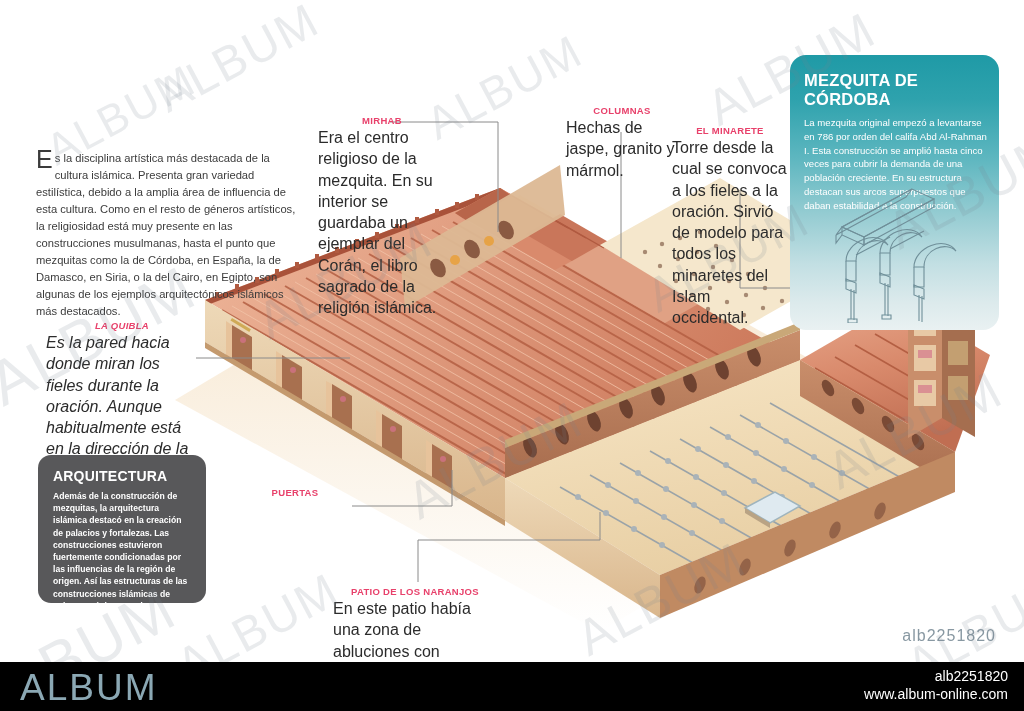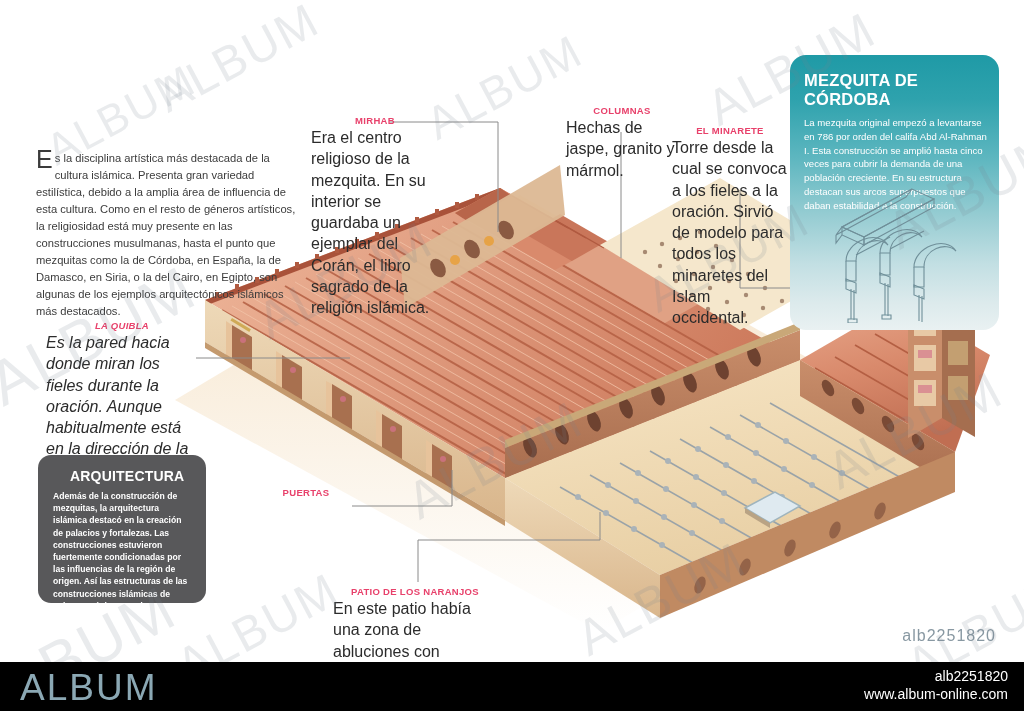--- a/index.html
+++ b/index.html
@@ -148,21 +148,21 @@
     height: 148px;
     border-radius: 13px;
     background: #58585a;
     z-index: 25;
   }
   #arquitectura-panel .p-title {
     color: #ffffff;
     font-weight: 700;
     font-size: 14px;
     letter-spacing: 0.2px;
-    margin: 13px 0 6px 32px;
+    margin: 13px 0 6px 15px;
   }
   #arquitectura-panel .p-body {
     color: #ffffff;
     font-size: 8.6px;
     line-height: 1.42;
     font-weight: 700;
     margin: 0 13px 0 15px;
   }
 
   
@@ -530,41 +530,41 @@
 
       <path d="M 418 582 L 418 540 L 600 540 L 600 512"></path>
     </g>
   </svg>
 
 
   <div id="intro">
     <span class="dropcap">E</span><span>s la disciplina artística más destacada de la cultura islámica. Presenta gran variedad estilística, debido a la amplia área de influencia de esta cultura. Como en el resto de géneros artísticos, la religiosidad está muy presente en las construcciones musulmanas, hasta el punto que mezquitas como la de Córdoba, en España, la de Damasco, en Siria, o la del Cairo, en Egipto, son algunas de los ejemplos arquitectónicos islámicos más destacados.</span>
   </div>
 
-  <div class="callout" style="left:311px; top:115px; width:128px;">
+  <div class="callout" style="left:318px; top:115px; width:128px;">
     <div class="c-title">MIRHAB</div>
     <div class="c-body">Era el centro religioso de la mezquita. En su interior se guardaba un ejemplar del Corán, el libro sagrado de  la religión islámica.</div>
   </div>
 
   <div class="callout" style="left:566px; top:105px; width:112px;">
     <div class="c-title">COLUMNAS</div>
     <div class="c-body">Hechas de jaspe, granito y mármol.</div>
   </div>
 
   <div class="callout" style="left:672px; top:125px; width:116px;">
     <div class="c-title">EL MINARETE</div>
     <div class="c-body">Torre desde la cual se convoca a los fieles a la oración. Sirvió de modelo para todos los minaretes del Islam occidental.</div>
   </div>
 
   <div class="callout" style="left:46px; top:320px; width:152px;font-style:italic;">
     <div class="c-title">LA QUIBLA</div>
     <div class="c-body">Es la pared hacia donde miran los fieles durante la oración. Aunque habitualmente está en la dirección de la Como, en la mezquita de Córdoba está un poco desviada.</div>
   </div>
 
-  <div class="callout" style="left:255px; top:487px; width:102px;">
+  <div class="callout" style="left:244px; top:487px; width:102px;">
     <div class="c-title">PUERTAS</div>
   </div>
 
   <div class="callout" style="left:333px; top:586px; width:164px;">
     <div class="c-title">PATIO DE LOS NARANJOS</div>
     <div class="c-body">En este patio había una zona de abluciones con fuentes, donde los fieles se lavaban antes de entrar a la mezquita.</div>
   </div>
 
   <div id="cordoba-panel">
     <div class="p-title">MEZQUITA DE CÓRDOBA</div>

